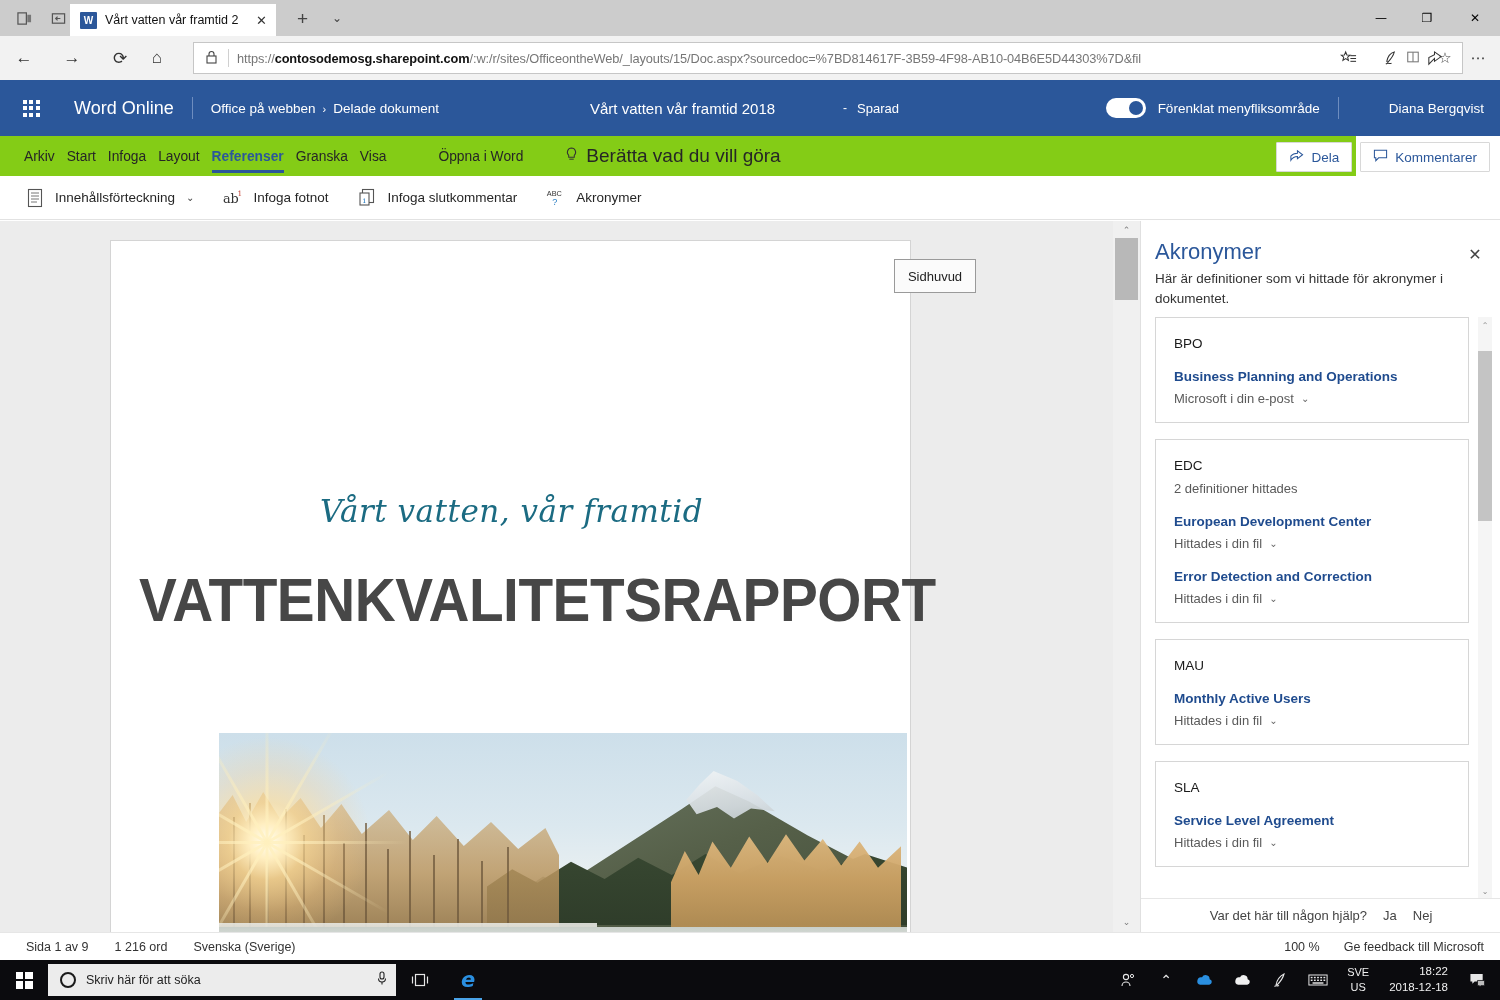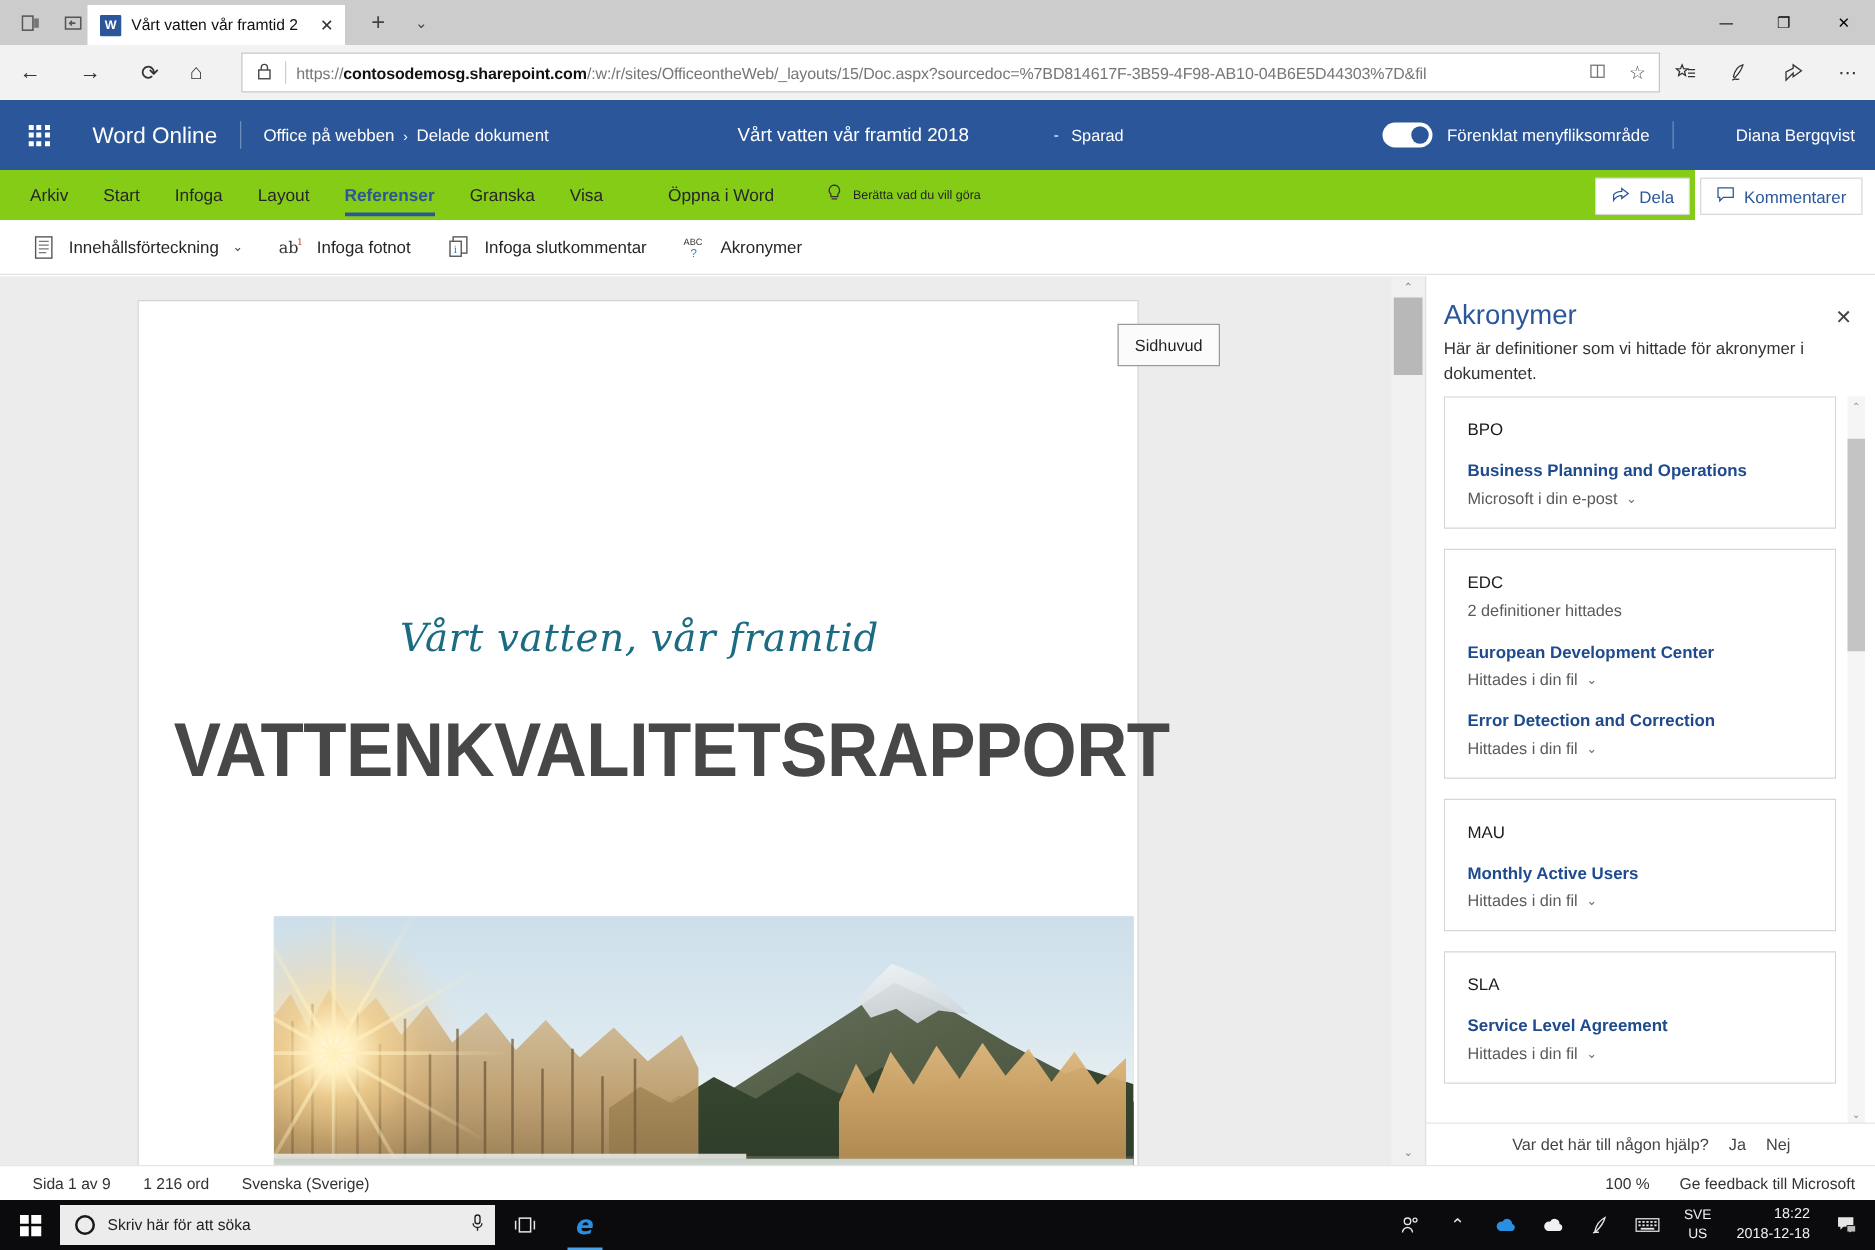--- a/index.html
+++ b/index.html
@@ -61,21 +61,21 @@
   .browser-toolbar {
     position: absolute; top: 36px; left: 0; width: 1500px; height: 44px;
     background: #f2f2f2;
   }
   .nav-ico {
     position: absolute; top: 36px; width: 40px; height: 44px;
     display: flex; align-items: center; justify-content: center;
     font-size: 17px; color: #333;
   }
   .addressbar {
-    position: absolute; top: 42px; left: 193px; width: 1135px; height: 32px;
+    position: absolute; top: 42px; left: 193px; width: 1270px; height: 32px;
     background: #fff; border: 1px solid #c6c6c6;
     display: flex; align-items: center;
   }
   .addr-lock { width: 34px; text-align: center; font-size: 13px; color: #444; }
   .addr-sep { width: 1px; height: 18px; background: #d0d0d0; }
   .addr-url {
     flex: 1 1 auto; font-size: 12.8px; color: #767676; padding-left: 8px;
     white-space: nowrap; overflow: hidden; letter-spacing: -0.1px;
   }
   .addr-url b { color: #111; font-weight: bold; }
@@ -125,33 +125,33 @@
   .wx-ribbonlabel { font-size: 13.5px; }
   .wx-sep2 { width: 1px; height: 22px; background: #6e8dbf; margin: 0 18px; }
   .wx-user { font-size: 13.5px; margin-left: 32px; }
 
   
   .ribbon-tabs {
     position: absolute; top: 136px; left: 0; width: 1356px; height: 40px;
     background: #84cc16; display: flex; align-items: center;
   }
   .rtab {
-    font-size: 13.8px; color: #262626; padding: 0 0 0 0; margin-left: 28px;
+    font-size: 13.8px; color: #262626; padding: 0 0 0 0; margin-left: 12px;
     position: relative; height: 40px; display: flex; align-items: center;
   }
   .rtab.first { margin-left: 24px; }
   .rtab.active { font-weight: bold; color: #2b579a; }
   .rtab.active::after {
     content: ""; position: absolute; left: 0; right: 0; bottom: 3px;
     height: 3px; background: #2b579a;
   }
   .rtab-gap { margin-left: 52px; }
   .tell-me {
     display: flex; align-items: center; gap: 8px; margin-left: 42px;
-    font-size: 10px; color: #262626;
+    font-size: 19px; color: #262626;
   }
   .bulb { font-size: 14px; color: #333; }
   .ribbon-right {
     position: absolute; right: 10px; top: 142px; display: flex; gap: 8px;
   }
   .pillbtn {
     border: 1px solid #d8d8d8; background: #fff; color: #2b579a;
     font-size: 13.5px; padding: 5px 12px; display: flex; align-items: center;
     gap: 7px; border-radius: 1px;
   }

